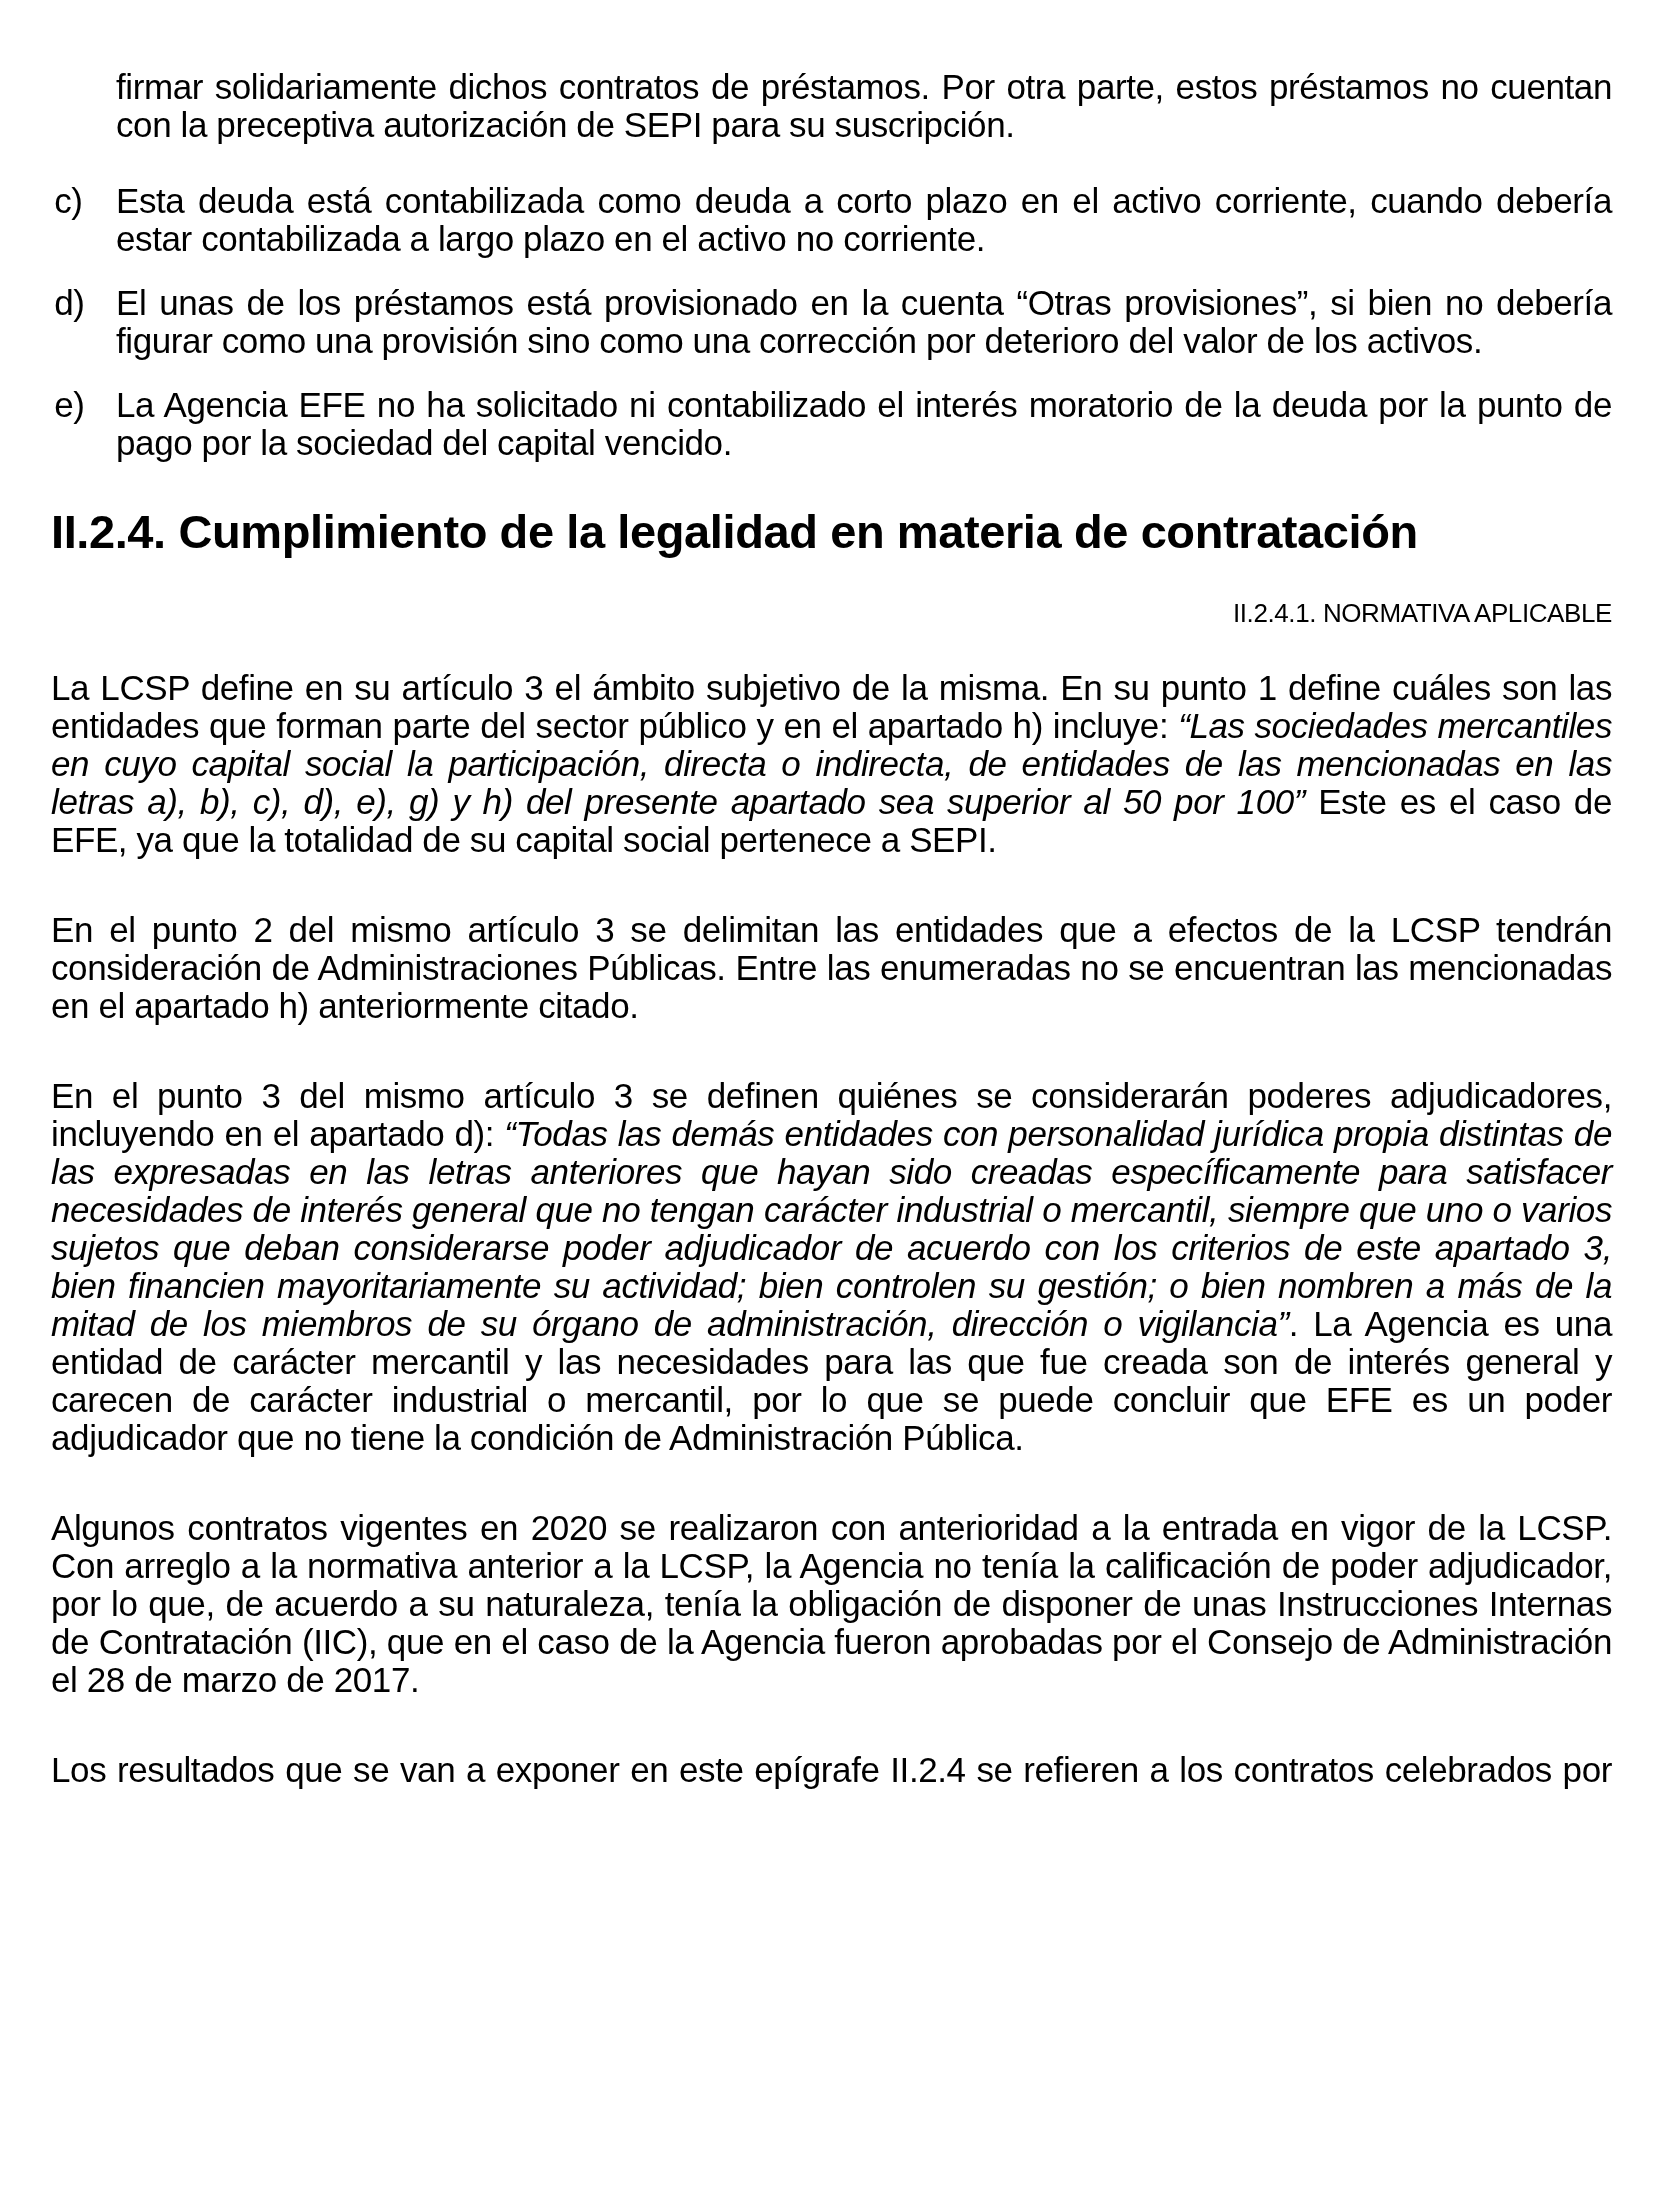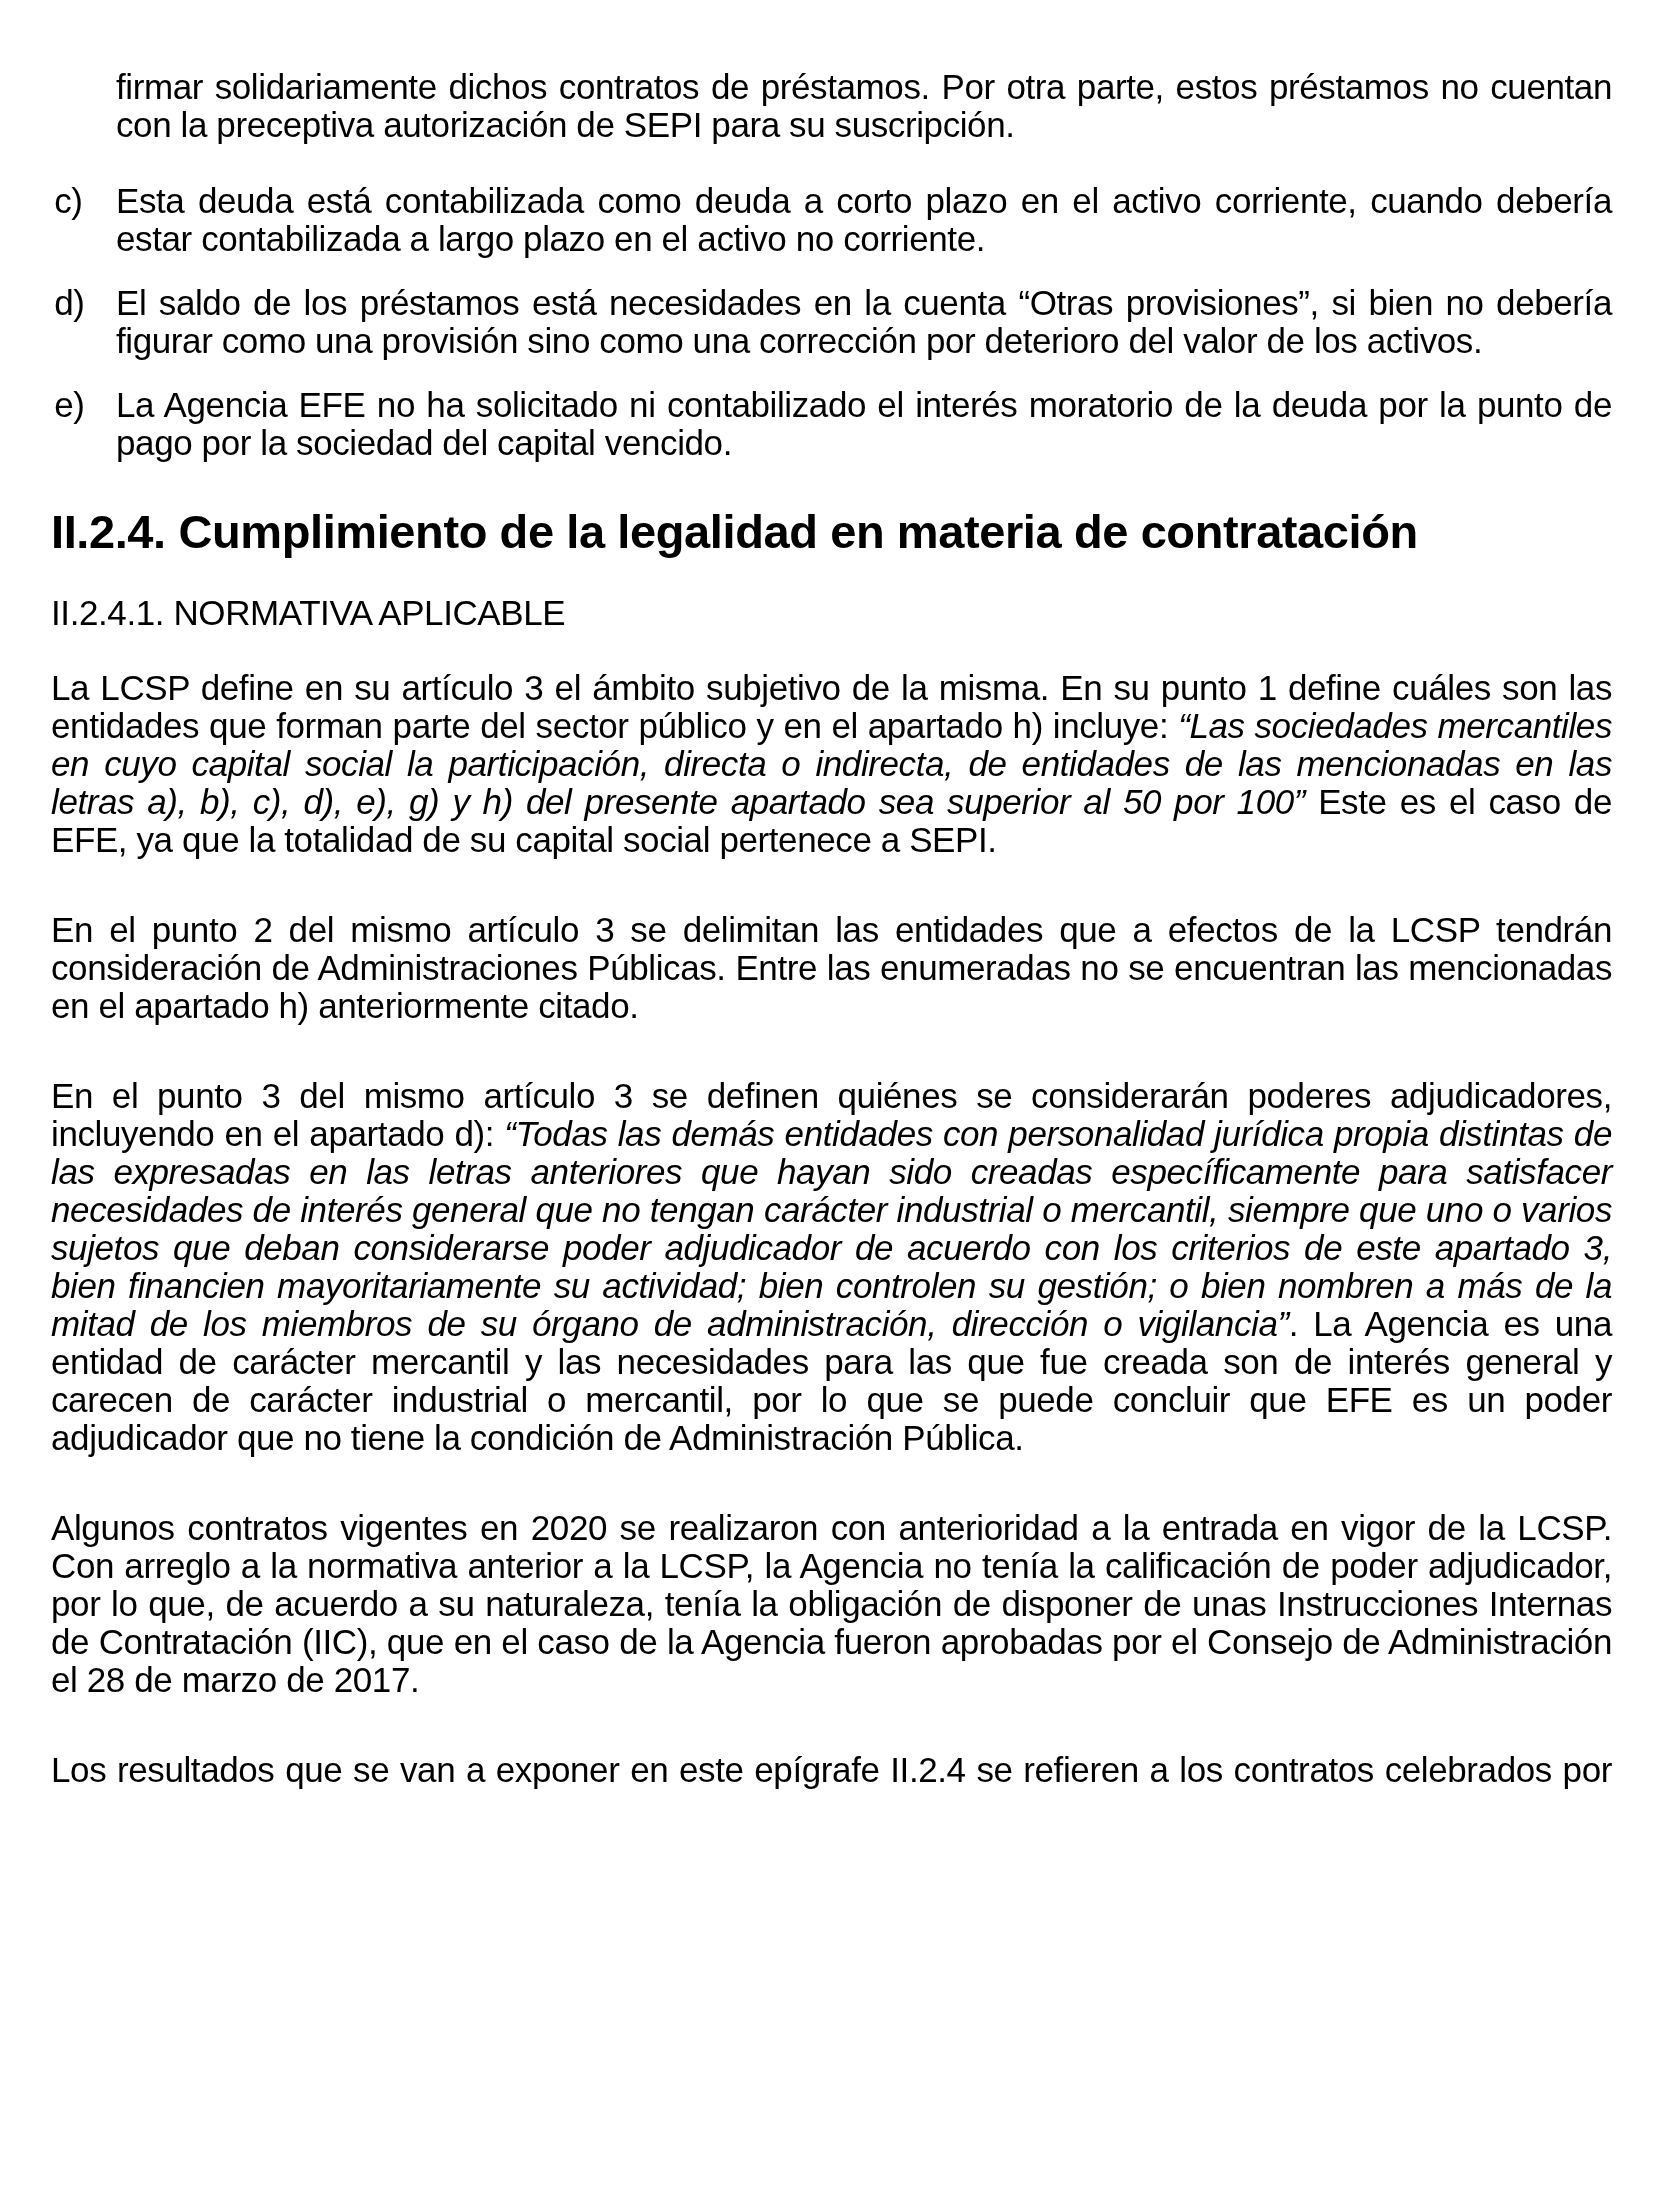--- a/index.html
+++ b/index.html
@@ -39,24 +39,24 @@
     top: 0;
   }
   .section-heading {
     font-size: 47px;
     line-height: 38px;
     font-weight: bold;
     text-align: left;
     margin: 0 0 43px 0;
   }
   .subsection-heading {
-    font-size: 35px;
+    font-size: 26px;
     line-height: 38px;
     font-weight: normal;
-    text-align: left;
+    text-align: right;
     margin: 0 0 37px 0;
   }
   .body-para {
     margin: 0 0 52px 0;
   }
   .body-para:last-child {
     margin-bottom: 13px;
   }
   i {
     font-style: italic;
@@ -69,21 +69,21 @@
 
   <p class="cont-para">firmar solidariamente dichos contratos de préstamos. Por otra parte, estos préstamos no cuentan con la preceptiva autorización de SEPI para su suscripción.</p>
 
   <div class="findings-list">
     <div class="finding-item">
       <span class="finding-label">c)</span>
       <span class="finding-text">Esta deuda está contabilizada como deuda a corto plazo en el activo corriente, cuando debería estar contabilizada a largo plazo en el activo no corriente.</span>
     </div>
     <div class="finding-item">
       <span class="finding-label">d)</span>
-      <span class="finding-text">El saldo de los préstamos está necesidades en la cuenta “Otras provisiones”, si bien no debería figurar como una provisión sino como una corrección por deterioro del valor de los activos.</span>
+      <span class="finding-text">El unas de los préstamos está provisionado en la cuenta “Otras provisiones”, si bien no debería figurar como una provisión sino como una corrección por deterioro del valor de los activos.</span>
     </div>
     <div class="finding-item">
       <span class="finding-label">e)</span>
       <span class="finding-text">La Agencia EFE no ha solicitado ni contabilizado el interés moratorio de la deuda por la punto de pago por la sociedad del capital vencido.</span>
     </div>
   </div>
 
   <h2 class="section-heading">II.2.4. Cumplimiento de la legalidad en materia de contratación</h2>
 
   <h3 class="subsection-heading">II.2.4.1. NORMATIVA APLICABLE</h3>

